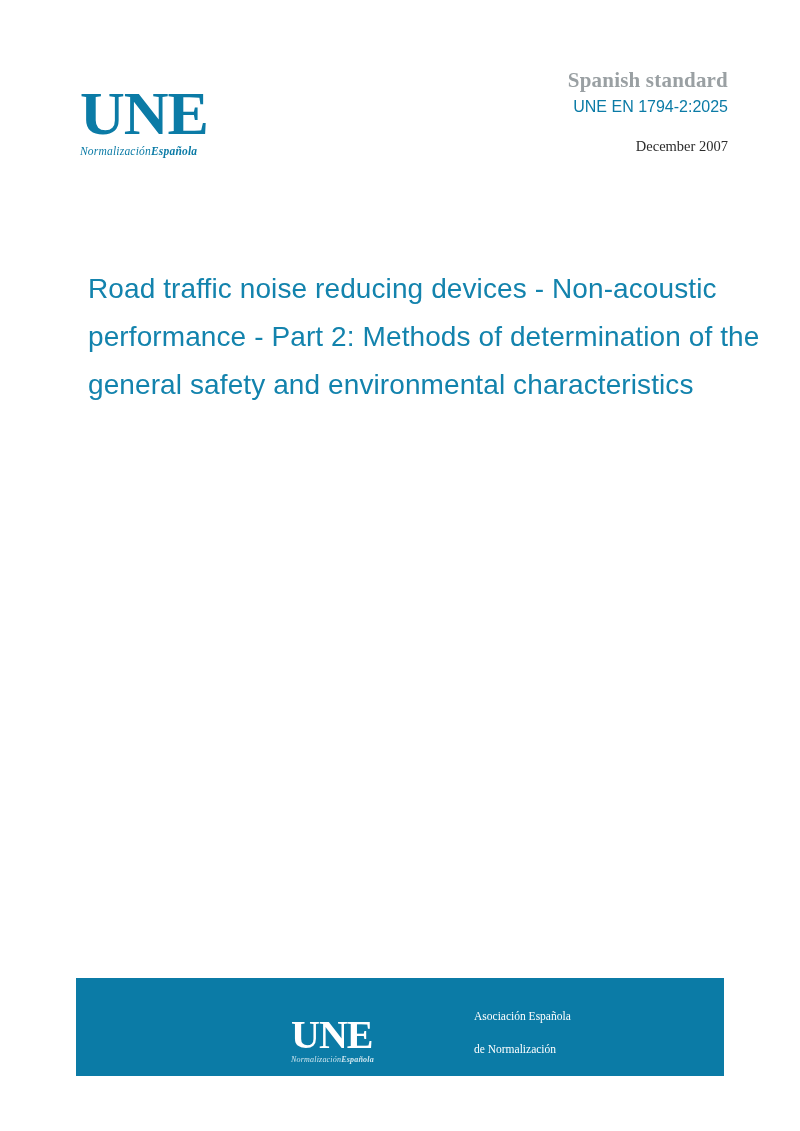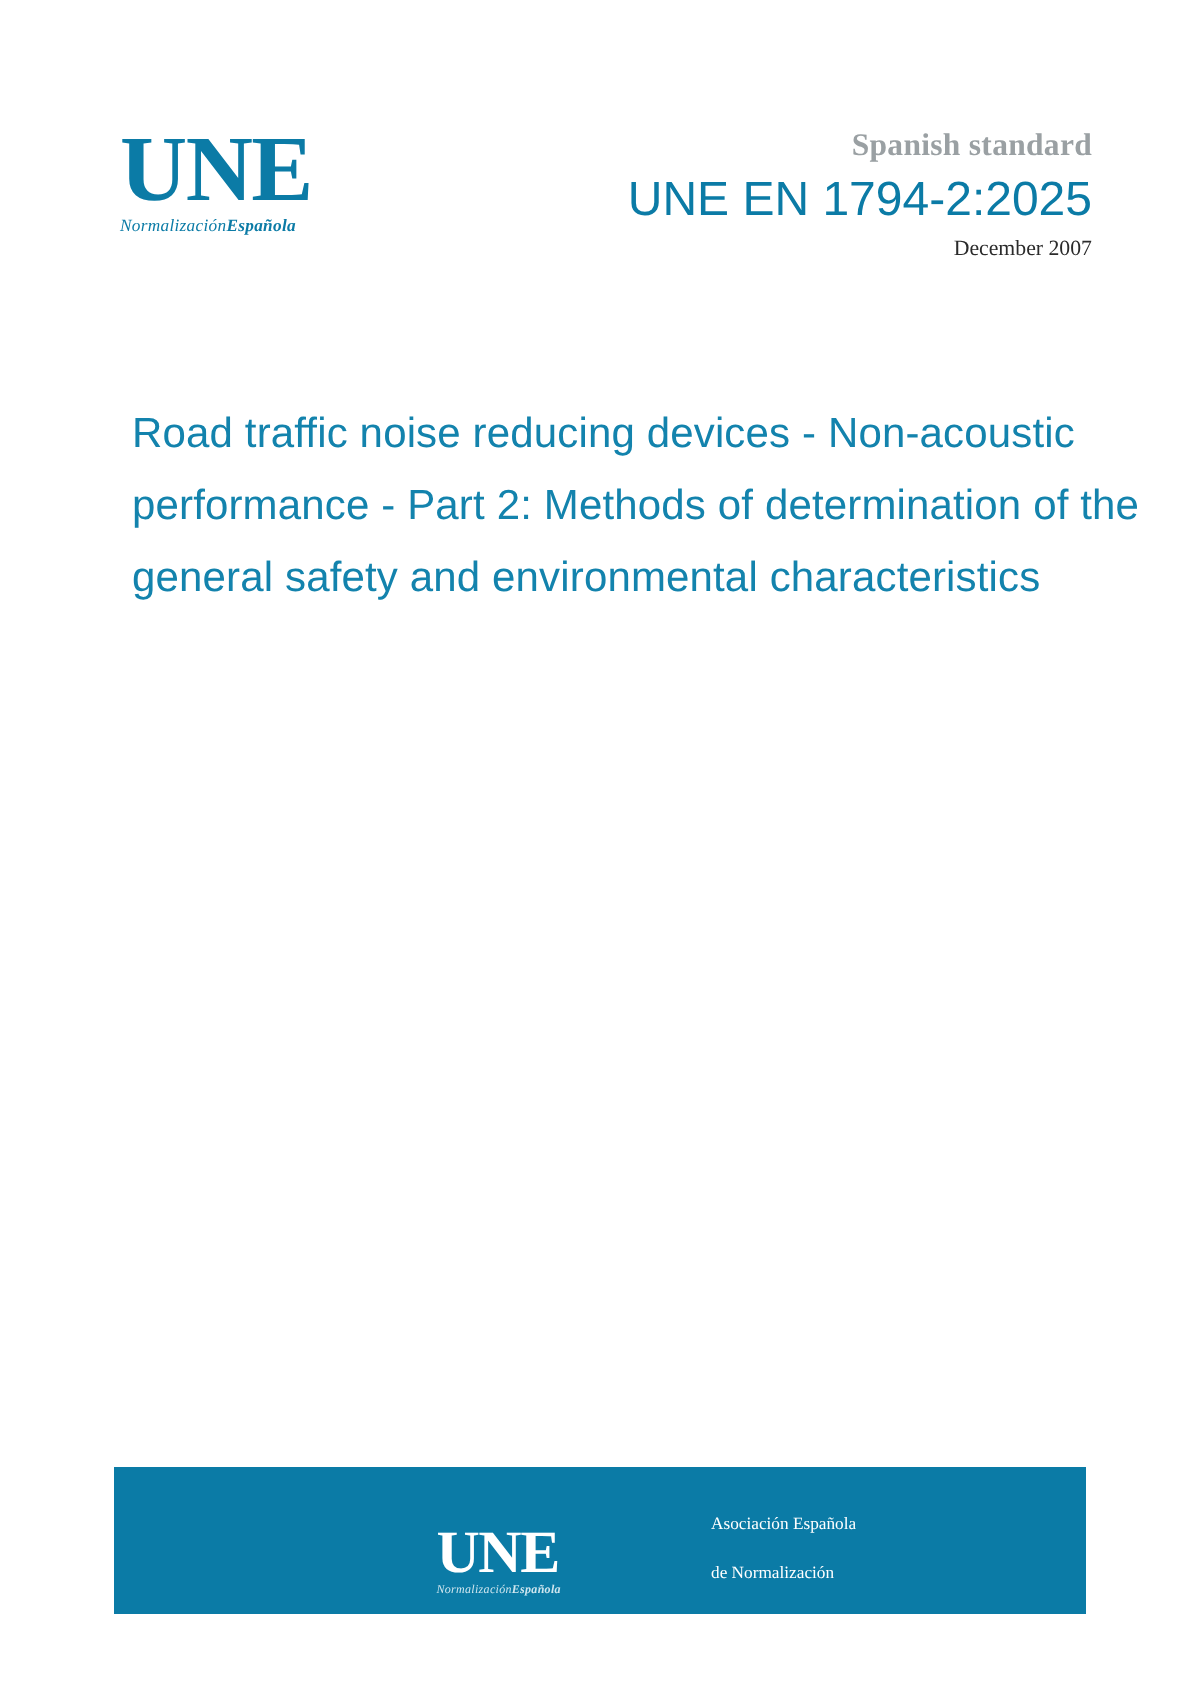--- a/index.html
+++ b/index.html
@@ -47,39 +47,39 @@
     letter-spacing: 0.2px;
     font-style: italic;
   }
   .logo-sub .bold {
     font-weight: bold;
   }
 
   .header-right {
     position: absolute;
     right: 72px;
-    top: 24px;
+    top: 8px;
     text-align: right;
   }
   .std-kind {
     font-family: "Liberation Serif", serif;
     font-weight: bold;
     font-size: 21px;
     color: #9aa0a3;
     letter-spacing: 0.2px;
   }
   .std-code {
     margin-top: 5px;
     font-family: "Liberation Sans", sans-serif;
-    font-size: 32px;
+    font-size: 16px;
     color: #0b7ba6;
     letter-spacing: 0px;
   }
   .std-date {
-    margin-top: 7px;
+    margin-top: 22px;
     font-family: "Liberation Serif", serif;
     font-size: 14.5px;
     color: #2b2b2b;
   }
 
   
   .title {
     position: absolute;
     left: 88px;
     top: 265px;

